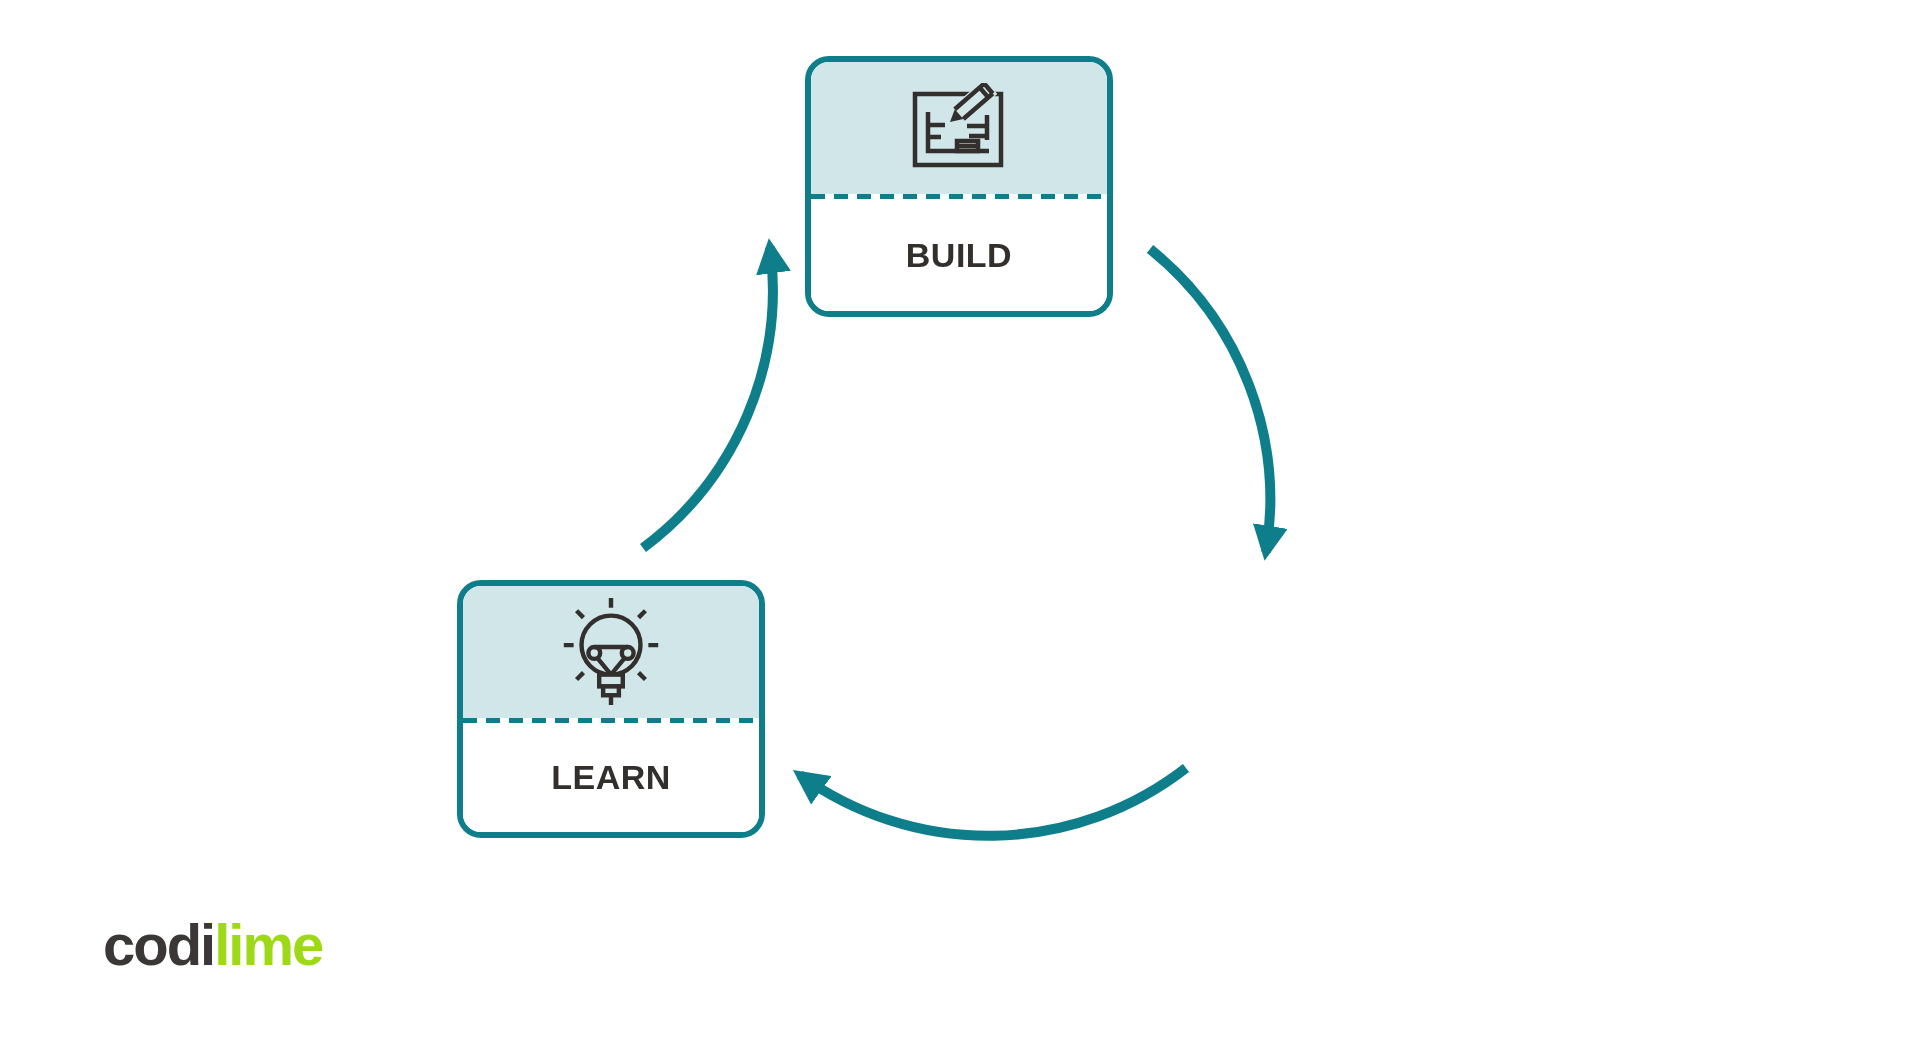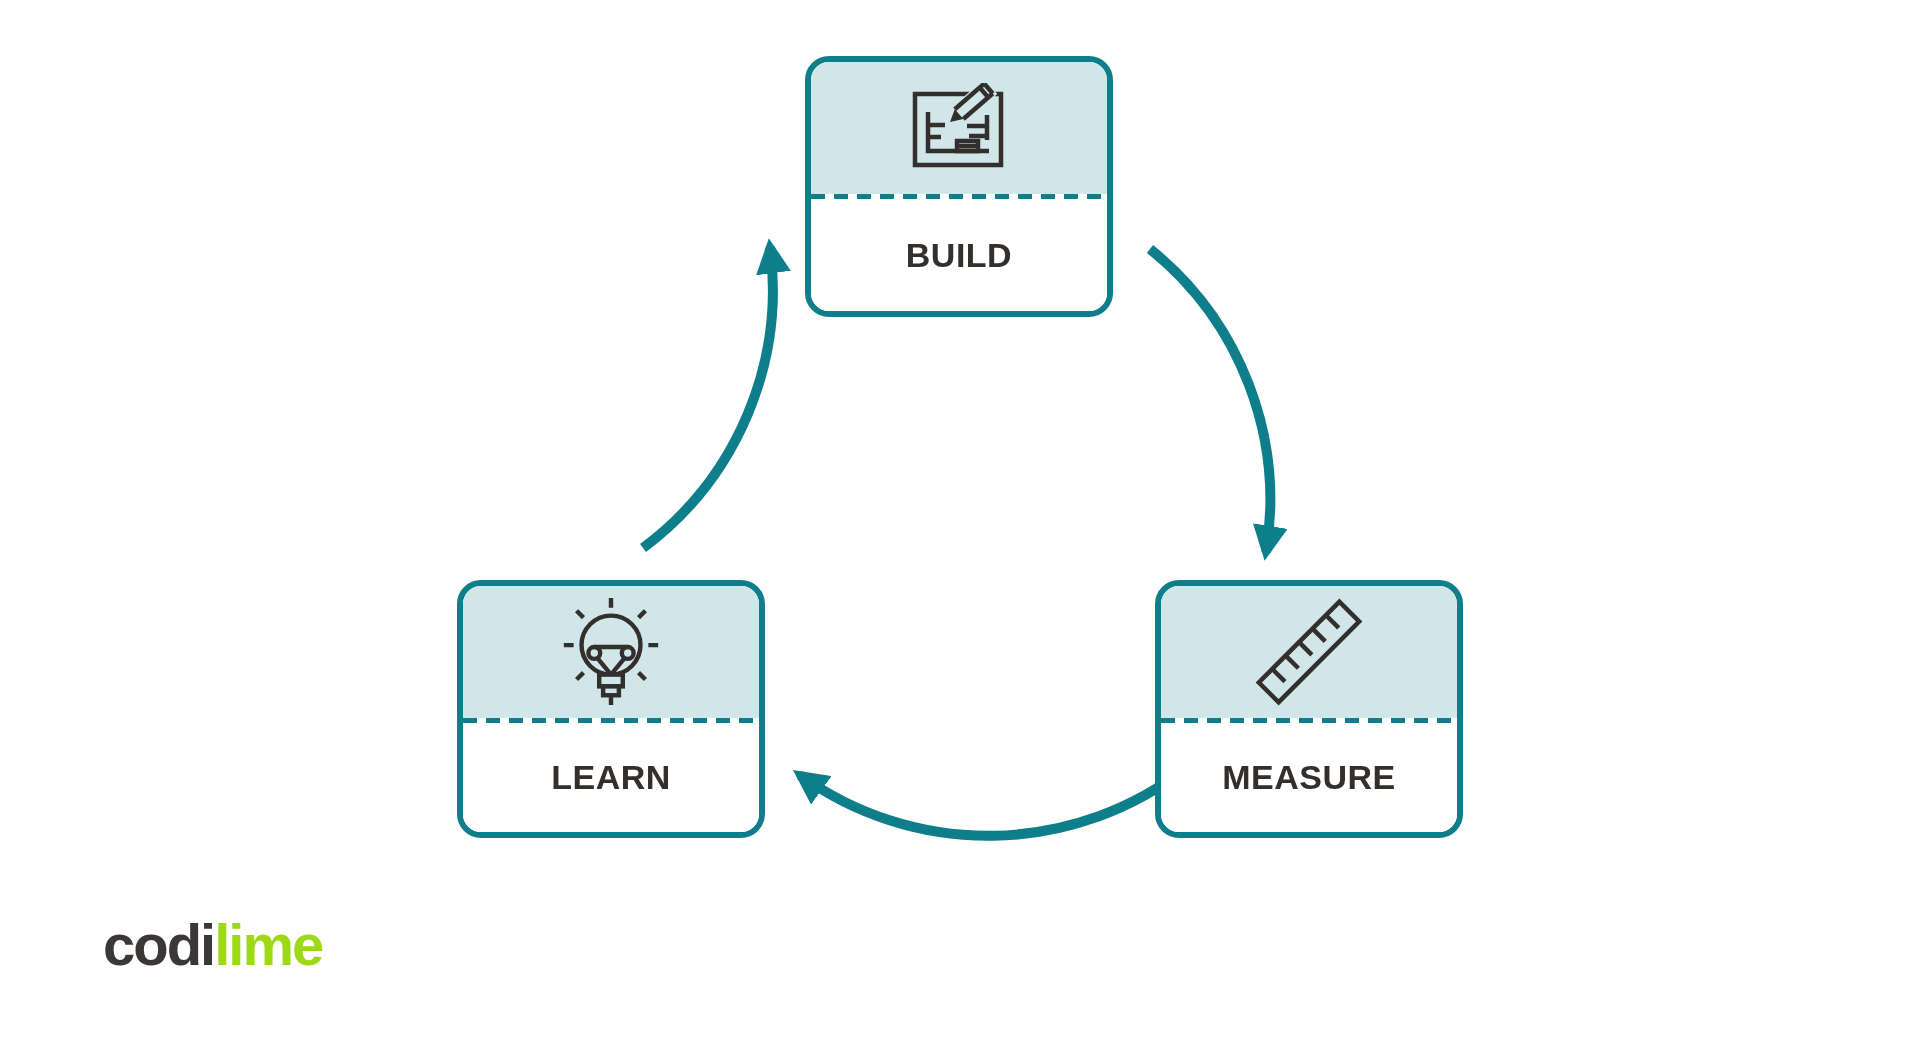--- a/index.html
+++ b/index.html
@@ -91,34 +91,20 @@
           <path class="icon-stroke" d="M12,-6.5 H51 M12,6.5 H51 M45,-6.5 V6.5 M51,-6.5 V6.5"></path>
         </g>
       </svg>
     </div>
     <div class="node-divider"></div>
     <div class="node-bottom">
       <span class="node-label">BUILD</span>
     </div>
   </div>
 
-  <div class="node node-measure">
-    <div class="node-top">
-      <svg width="130" height="124" viewBox="0 0 130 124">
-        <g transform="translate(65,62) rotate(-45)">
-          <rect class="icon-stroke" x="-57" y="-14" width="114" height="28"></rect>
-          <path class="icon-stroke" d="M-38,-14 V4 M-19,-14 V4 M0,-14 V4 M19,-14 V4 M38,-14 V4"></path>
-        </g>
-      </svg>
-    </div>
-    <div class="node-divider"></div>
-    <div class="node-bottom">
-      <span class="node-label">MEASURE</span>
-    </div>
-  </div>
 
   <div class="node node-learn">
     <div class="node-top">
       <svg width="100" height="116" viewBox="0 0 100 118">
         <circle class="icon-stroke" cx="50" cy="52" r="30"></circle>
 
         <path class="icon-stroke" d="M50,4 V14"></path>
         <path class="icon-stroke" d="M78,24 L85,17"></path>
         <path class="icon-stroke" d="M88,52 H98"></path>
         <path class="icon-stroke" d="M78,80 L85,87"></path>

